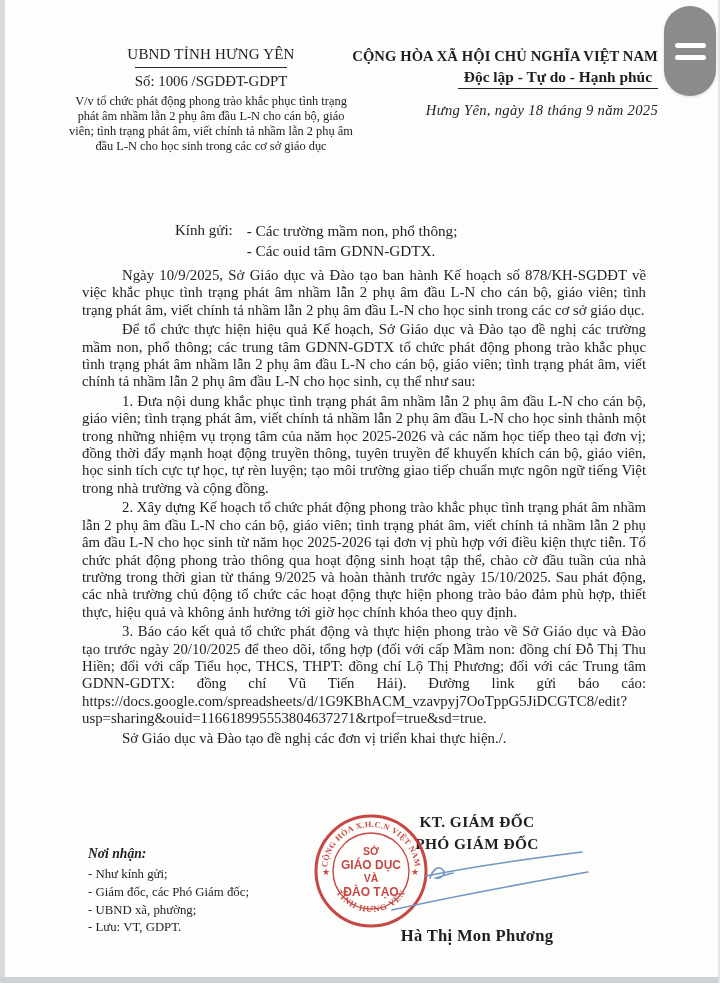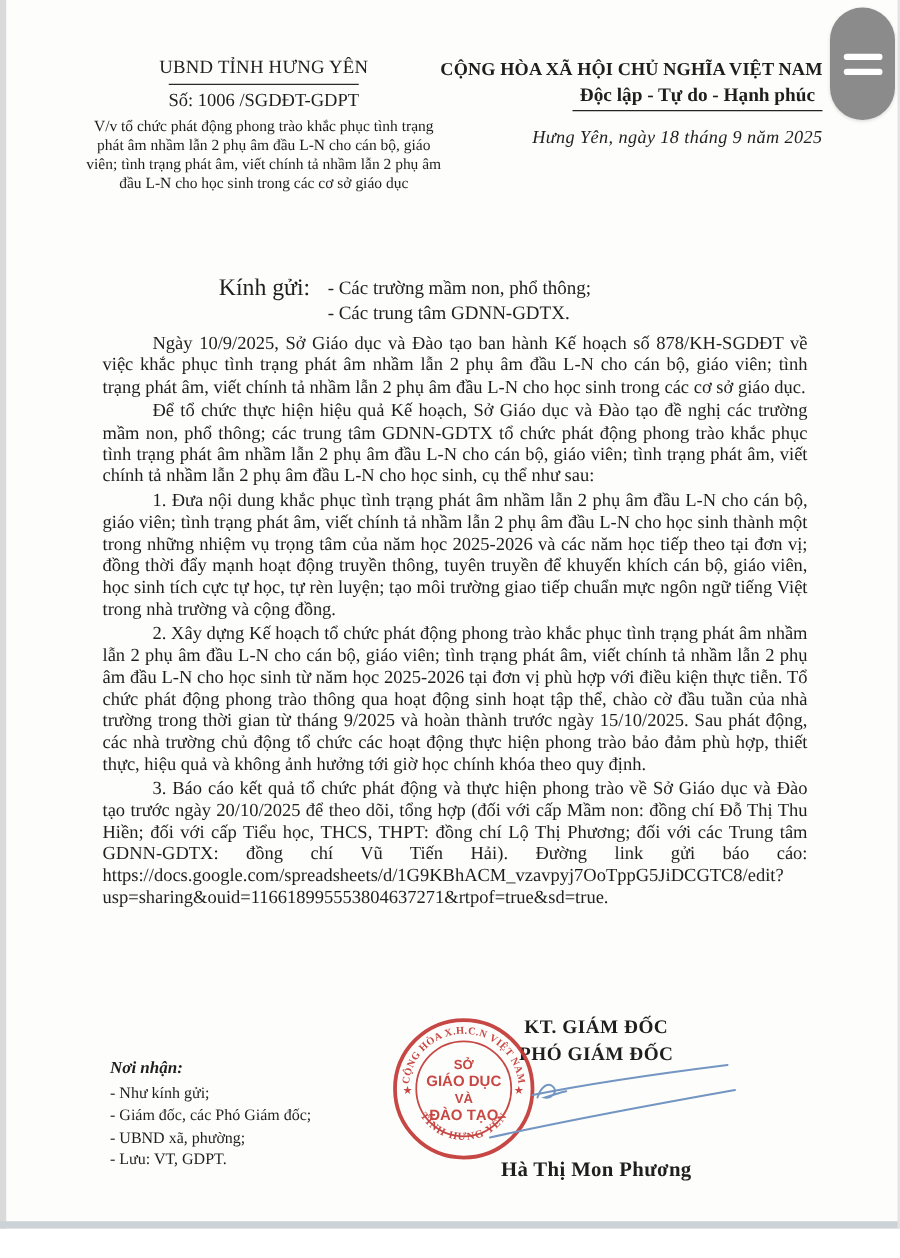--- a/index.html
+++ b/index.html
@@ -21,21 +21,21 @@
   .subject { font-size:12.4px; line-height:15px; margin-top:4px; padding:0 2px; }
 
   .hdr-right { position:absolute; left:348px; top:48px; width:310px; text-align:right; }
   .national-title { font-size:14.6px; font-weight:bold; letter-spacing:.1px; }
   .motto { display:inline-block; font-size:15.4px; font-weight:bold; border-bottom:1.6px solid #222; padding:1px 6px 2px; margin-top:2px; }
   .date-line { font-size:14.6px; font-style:italic; margin-top:13px; letter-spacing:.3px; }
 
   
   .doc-body { position:absolute; left:82px; top:218px; width:564px; font-size:14.8px; line-height:17.4px; }
   .salutation { display:flex; gap:14px; margin-left:93px; padding-top:3px; margin-bottom:7px; }
-  .salutation-label { font-size:19px; white-space:nowrap; padding-top:1px; }
+  .salutation-label { font-size:15px; white-space:nowrap; padding-top:1px; }
   .recipient-list { }
   .recipient-item { font-size:15.2px; line-height:19.5px; }
   .doc-body p { text-align:justify; text-indent:40px; margin-bottom:2px; overflow-wrap:anywhere; }
   p.closing { overflow-wrap:normal; }
 
   
   .noi-nhan { position:absolute; left:88px; top:818px; z-index:1; }
   .noi-nhan-label { font-size:13.6px; font-weight:bold; font-style:italic;margin-top:28px; }
   .nn-item { font-size:12.8px; line-height:17.8px; }
   .noi-nhan .list { margin-top:4px; }
@@ -70,30 +70,31 @@
     <div class="national-title">CỘNG HÒA XÃ HỘI CHỦ NGHĨA VIỆT NAM</div>
     <div><span class="motto">Độc lập - Tự do - Hạnh phúc</span></div>
     <div class="date-line">Hưng Yên, ngày 18 tháng 9 năm 2025</div>
   </div>
 
   <div class="doc-body">
     <div class="salutation">
       <span class="salutation-label">Kính gửi:</span>
       <div class="recipient-list">
           <div class="recipient-item">- Các trường mầm non, phổ thông;</div>
-          <div class="recipient-item">- Các trung tâm GDNN-GDTX.</div>
+          <div class="recipient-item">- Các ouid tâm GDNN-GDTX.</div>
         </div>
     </div>
     <div>
         <p class="para">Ngày 10/9/2025, Sở Giáo dục và Đào tạo ban hành Kế hoạch số 878/KH-SGDĐT về việc khắc phục tình trạng phát âm nhầm lẫn 2 phụ âm đầu L-N cho cán bộ, giáo viên; tình trạng phát âm, viết chính tả nhầm lẫn 2 phụ âm đầu L-N cho học sinh trong các cơ sở giáo dục.</p>
         <p class="para">Để tổ chức thực hiện hiệu quả Kế hoạch, Sở Giáo dục và Đào tạo đề nghị các trường mầm non, phổ thông; các trung tâm GDNN-GDTX tổ chức phát động phong trào khắc phục tình trạng phát âm nhầm lẫn 2 phụ âm đầu L-N cho cán bộ, giáo viên; tình trạng phát âm, viết chính tả nhầm lẫn 2 phụ âm đầu L-N cho học sinh, cụ thể như sau:</p>
         <p class="para">1. Đưa nội dung khắc phục tình trạng phát âm nhầm lẫn 2 phụ âm đầu L-N cho cán bộ, giáo viên; tình trạng phát âm, viết chính tả nhầm lẫn 2 phụ âm đầu L-N cho học sinh thành một trong những nhiệm vụ trọng tâm của năm học 2025-2026 và các năm học tiếp theo tại đơn vị; đồng thời đẩy mạnh hoạt động truyền thông, tuyên truyền để khuyến khích cán bộ, giáo viên, học sinh tích cực tự học, tự rèn luyện; tạo môi trường giao tiếp chuẩn mực ngôn ngữ tiếng Việt trong nhà trường và cộng đồng.</p>
         <p class="para">2. Xây dựng Kế hoạch tổ chức phát động phong trào khắc phục tình trạng phát âm nhầm lẫn 2 phụ âm đầu L-N cho cán bộ, giáo viên; tình trạng phát âm, viết chính tả nhầm lẫn 2 phụ âm đầu L-N cho học sinh từ năm học 2025-2026 tại đơn vị phù hợp với điều kiện thực tiễn. Tổ chức phát động phong trào thông qua hoạt động sinh hoạt tập thể, chào cờ đầu tuần của nhà trường trong thời gian từ tháng 9/2025 và hoàn thành trước ngày 15/10/2025. Sau phát động, các nhà trường chủ động tổ chức các hoạt động thực hiện phong trào bảo đảm phù hợp, thiết thực, hiệu quả và không ảnh hưởng tới giờ học chính khóa theo quy định.</p>
         <p class="para">3. Báo cáo kết quả tổ chức phát động và thực hiện phong trào về Sở Giáo dục và Đào tạo trước ngày 20/10/2025 để theo dõi, tổng hợp (đối với cấp Mầm non: đồng chí Đỗ Thị Thu Hiền; đối với cấp Tiểu học, THCS, THPT: đồng chí Lộ Thị Phương; đối với các Trung tâm GDNN-GDTX: đồng chí Vũ Tiến Hải). Đường link gửi báo cáo: https://docs.google.com/spreadsheets/d/1G9KBhACM_vzavpyj7OoTppG5JiDCGTC8/edit?usp=sharing&amp;ouid=116618995553804637271&amp;rtpof=true&amp;sd=true.</p>
       </div>
+    <p class="closing">Sở Giáo dục và Đào tạo đề nghị các đơn vị triển khai thực hiện./.</p>
   </div>
 
   <div class="noi-nhan">
     <div class="noi-nhan-label">Nơi nhận:</div>
     <div class="list">
         <div class="nn-item">- Như kính gửi;</div>
         <div class="nn-item">- Giám đốc, các Phó Giám đốc;</div>
         <div class="nn-item">- UBND xã, phường;</div>
         <div class="nn-item">- Lưu: VT, GDPT.</div>
       </div>

